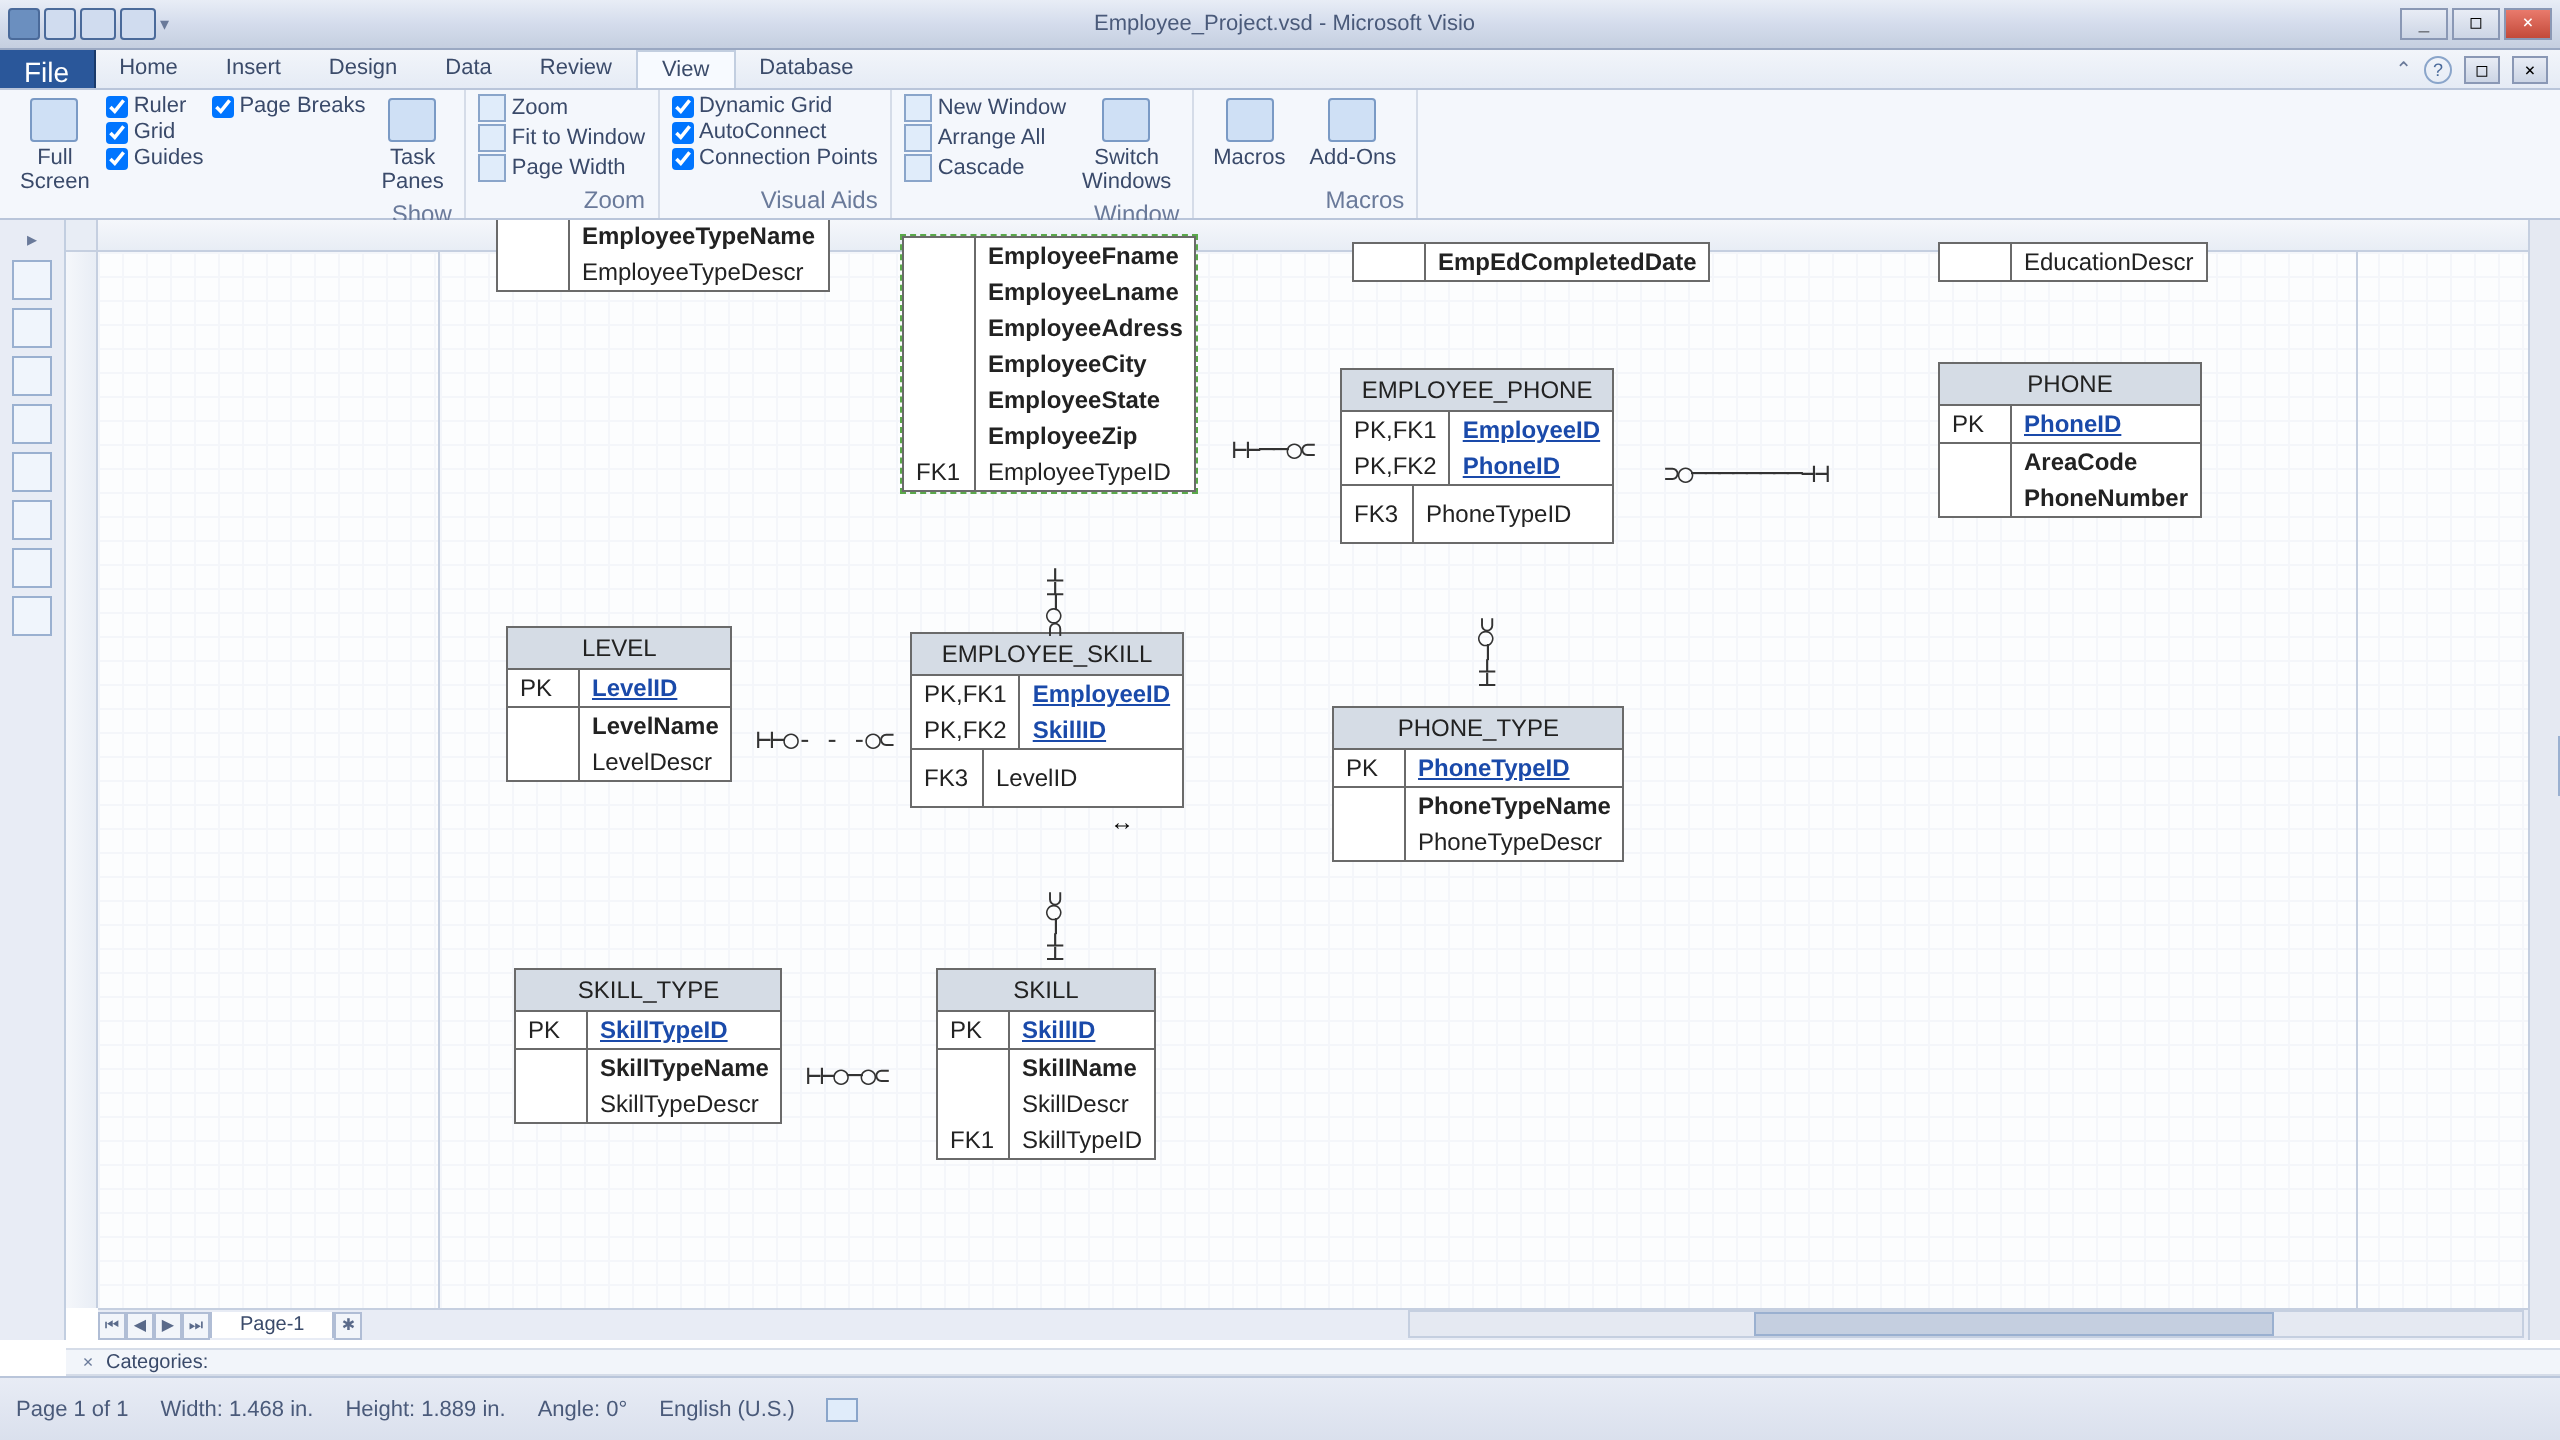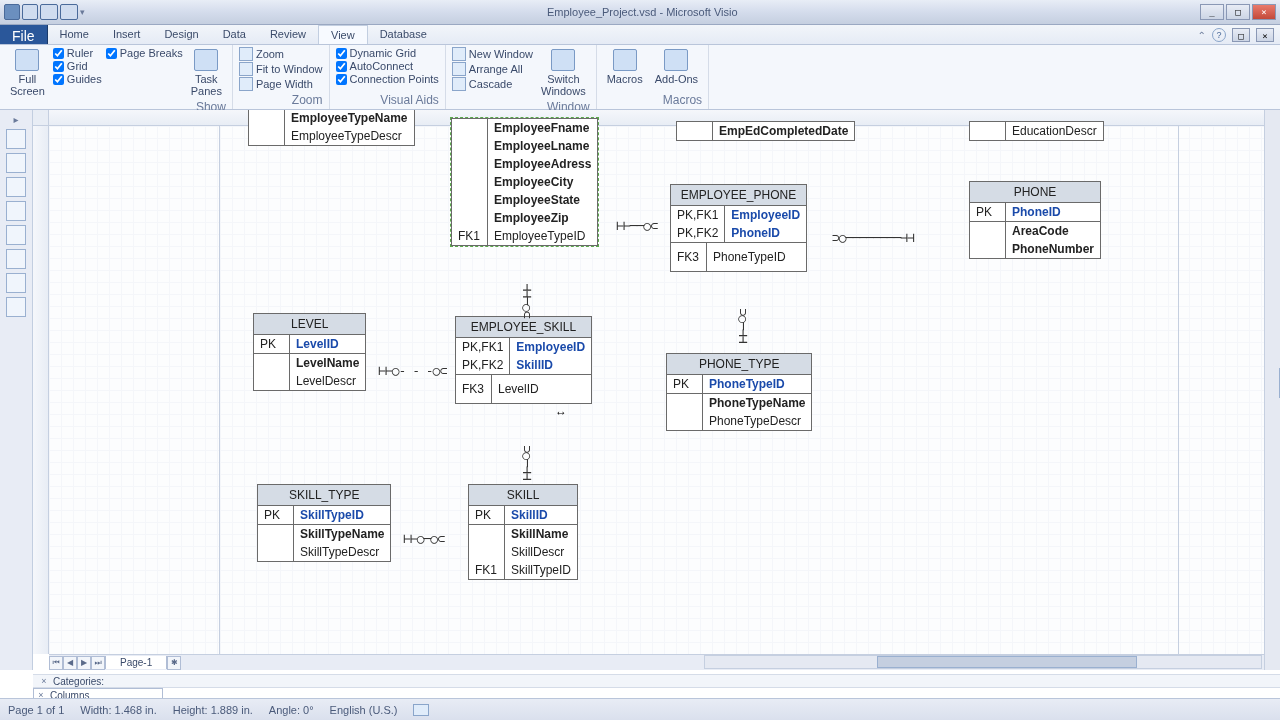--- a/index.html
+++ b/index.html
@@ -36,34 +36,34 @@
 .ruler-v{position:absolute;left:0;top:16px;width:16px;bottom:16px;background:linear-gradient(to right,#f5f7fb,#e8edf5);border-right:1px solid #c5cfe0}
 .ruler-corner{position:absolute;left:0;top:0;width:16px;height:16px;background:#e8edf5;border-right:1px solid #c5cfe0;border-bottom:1px solid #c5cfe0}
 .drawing{position:absolute;left:16px;top:16px;right:0;bottom:16px;background:#fcfdfe;background-image:linear-gradient(#f4f6fa 1px,transparent 1px),linear-gradient(90deg,#f4f6fa 1px,transparent 1px);background-size:12px 12px}
 .page-edge{position:absolute;left:170px;top:0;width:960px;bottom:0;border-left:1px solid #c5cfe0;border-right:1px solid #c5cfe0;background:#fcfdfe;background-image:linear-gradient(#f4f6fa 1px,transparent 1px),linear-gradient(90deg,#f4f6fa 1px,transparent 1px);background-size:12px 12px}
 .entity{position:absolute;border:1px solid #6a6a6a;background:#fff}
 .entity.selected{outline:1px dashed #5aa84a}
 .e-title{background:#d5dce5;border-bottom:1px solid #6a6a6a;text-align:center;padding:3px 8px;font-size:12px;color:#222}
 .e-row{display:flex}
 .e-key{padding:2px 6px;border-right:1px solid #6a6a6a;font-size:12px;color:#222;min-width:36px;white-space:nowrap}
 .e-attr{padding:2px 6px;font-size:12px;color:#222;white-space:nowrap}
-.e-pk{color:#1a4aaa}
+.e-pk{text-decoration:underline;color:#1a4aaa}
 .e-bold{font-weight:bold}
 .e-sep{border-top:1px solid #6a6a6a}
 .connector{position:absolute;font-family:Consolas,monospace;font-size:13px;color:#333;white-space:nowrap;letter-spacing:-1px}
 .cursor{position:absolute;left:506px;top:278px;font-size:12px}
 .page-tabs{position:absolute;left:16px;right:0;bottom:0;height:16px;background:#e8ecf5;border-top:1px solid #c5cfe0;display:flex;align-items:center}
 .nav-btn{width:14px;height:14px;border:1px solid #b0bdd5;background:#f2f5fa;font-size:8px;text-align:center;line-height:12px;color:#5a6a8a}
 .tab{padding:1px 14px;background:#fff;border:1px solid #b0bdd5;border-top:none;border-bottom:none;font-size:10px;color:#3a4a6a}
 .categories-bar{position:absolute;left:33px;right:0;bottom:32px;height:14px;display:flex;align-items:center;gap:4px;padding-left:6px;background:#f2f5fa;border-top:1px solid #d5dce8;border-bottom:1px solid #d5dce8}
 .cat-x{width:10px;height:10px;text-align:center;line-height:10px;font-size:9px;color:#6a7a9a}
 .cat-label{font-size:10px;color:#3a4a6a}
 .columns-bar{position:absolute;left:33px;bottom:18px;height:14px;width:130px;border:1px solid #b0bdd5;background:#fff;display:flex;align-items:center}
 .columns-bar .cat-x{margin-left:2px}
-.statusbar{position:absolute;left:0;right:0;bottom:0;height:22px;background:linear-gradient(#e8ecf5,#dae0ed);border-top:1px solid #b9c5da;display:flex;align-items:center;gap:16px;padding:0 8px;font-size:10px;color:#4a5a7a}
+.statusbar{position:absolute;left:0;right:0;bottom:0;height:32px;background:linear-gradient(#e8ecf5,#dae0ed);border-top:1px solid #b9c5da;display:flex;align-items:center;gap:16px;padding:0 8px;font-size:10px;color:#4a5a7a}
 .vscroll{position:absolute;right:0;top:110px;width:16px;bottom:50px;background:#e5e9f2;border-left:1px solid #c5cfe0}
 .resize-nib{position:absolute;right:-7px;top:368px;width:8px;height:30px;background:#c5cfe0;border:1px solid #9ab0d0}
 .hscroll-track{position:absolute;left:655px;right:18px;height:14px;bottom:1px;background:#e5e9f2;border:1px solid #c5cfe0}
 .hscroll-thumb{position:absolute;left:828px;width:260px;height:12px;bottom:2px;background:#c5cfe0;border:1px solid #9ab0d0}
 </style>
 </head>
 <body>
 
 <div class="titlebar">
   <div class="quick-access">

